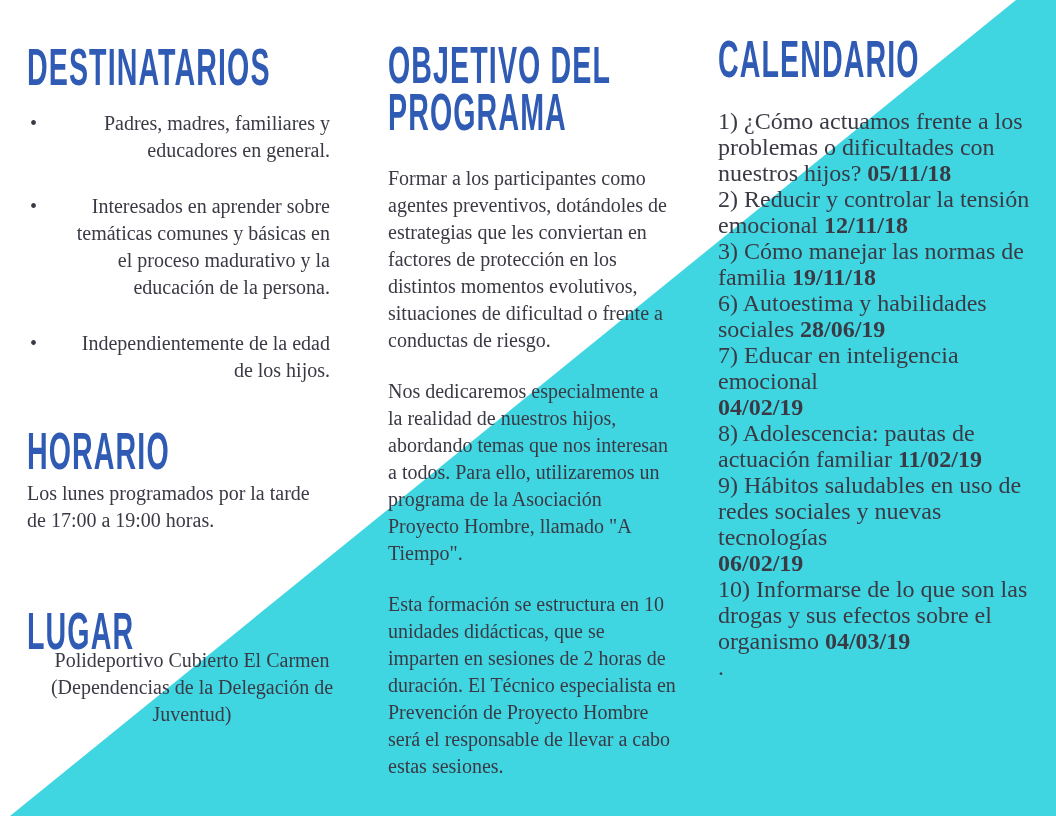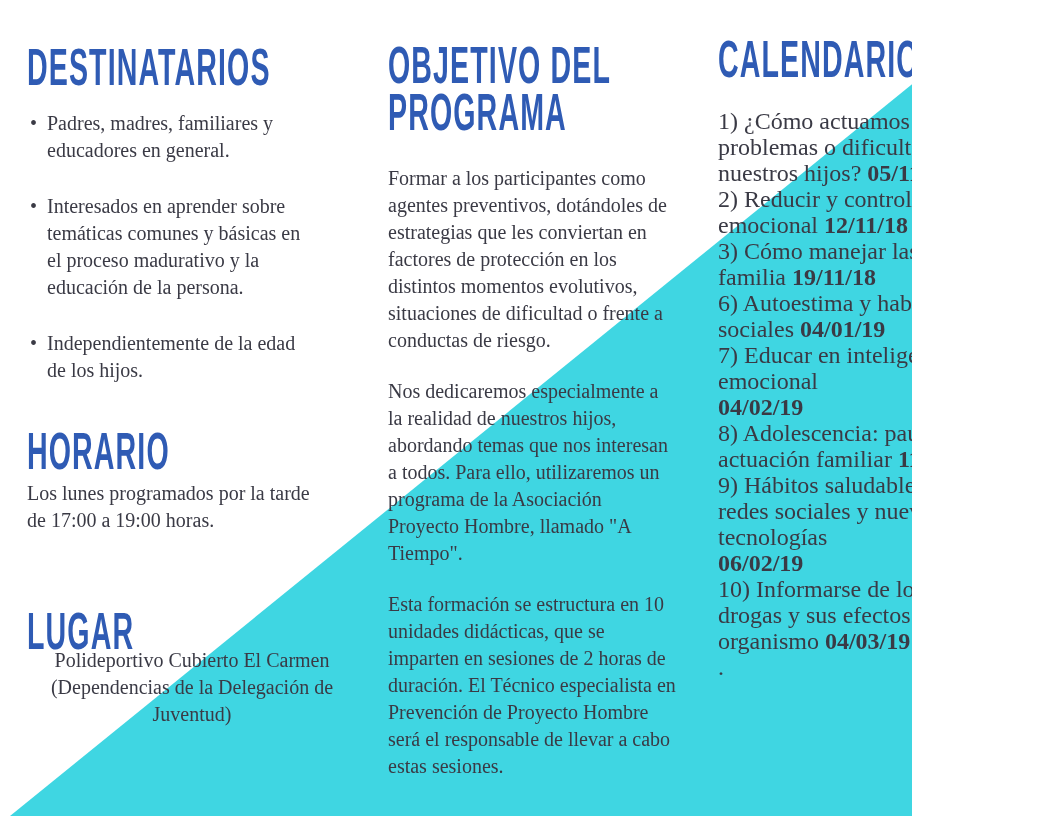--- a/index.html
+++ b/index.html
@@ -1,18 +1,18 @@
 <!DOCTYPE html>
 <html><head>
 <meta charset="utf-8">
 <style>
   html, body { margin: 0; padding: 0; background: #ffffff; }
   .page {
     position: relative;
-    width: 912px;
+    width: 1056px;
     height: 816px;
     background: #ffffff;
     overflow: hidden;
     font-family: "Liberation Serif", serif;
     color: #3A3A45;
   }
   .diag {
     position: absolute;
     left: 0; top: 0;
     width: 1056px; height: 816px;
@@ -26,21 +26,21 @@
     color: #2F5BB4;
     font-size: 52px;
     line-height: 47px;
     letter-spacing: 2px;
     transform: scaleX(0.55);
     transform-origin: 0 0;
     white-space: nowrap;
   }
   .body20 { font-size: 20px; line-height: 27px; }
   .body19 { font-size: 24px; line-height: 26px; }
-  ul.bullets { list-style: none; margin: 0; padding: 0; }
+  ul.bullets { list-style: none; margin: 0; padding: 0; text-align: right; }
   ul.bullets li { position: relative; padding-left: 17px; margin-bottom: 29px; }
   ul.bullets li::before { content: "\2022"; position: absolute; left: 0; top: 0; }
   .paras p { margin: 0 0 24px 0; }
   .cal-item b, .paras b { font-weight: 700; text-align: center; }
 </style>
 </head>
 <body>
 
 <div class="page">
   <div class="diag"></div>
@@ -63,20 +63,20 @@
       <p>Formar a los participantes como<br>agentes preventivos, dotándoles de<br>estrategias que les conviertan en<br>factores de protección en los<br>distintos momentos evolutivos,<br>situaciones de dificultad o frente a<br>conductas de riesgo.</p>
       <p>Nos dedicaremos especialmente a<br>la realidad de nuestros hijos,<br>abordando temas que nos interesan<br>a todos. Para ello, utilizaremos un<br>programa de la Asociación<br>Proyecto Hombre, llamado "A<br>Tiempo".</p>
       <p>Esta formación se estructura en 10<br>unidades didácticas, que se<br>imparten en sesiones de 2 horas de<br>duración. El Técnico especialista en<br>Prevención de Proyecto Hombre<br>será el responsable de llevar a cabo<br>estas sesiones.</p>
     </div>
 
   <div class="block title" style="left:718px; top:36px;">CALENDARIO</div>
   <div class="block body19" style="left:718px; top:108px; width:312px;">
       <div class="cal-item">1) ¿Cómo actuamos frente a los<br>problemas o dificultades con<br>nuestros hijos? <b>05/11/18</b></div>
       <div class="cal-item">2) Reducir y controlar la tensión<br>emocional <b>12/11/18</b></div>
       <div class="cal-item">3) Cómo manejar las normas de<br>familia <b>19/11/18</b></div>
-      <div class="cal-item">6) Autoestima y habilidades<br>sociales <b>04/01/19</b></div>
+      <div class="cal-item">6) Autoestima y habilidades<br>sociales <b>28/06/19</b></div>
       <div class="cal-item">7) Educar en inteligencia emocional<br><b>04/02/19</b></div>
       <div class="cal-item">8) Adolescencia: pautas de<br>actuación familiar <b>11/02/19</b></div>
       <div class="cal-item">9) Hábitos saludables en uso de<br>redes sociales y nuevas tecnologías<br><b>06/02/19</b></div>
       <div class="cal-item">10) Informarse de lo que son las<br>drogas y sus efectos sobre el<br>organismo <b>04/03/19</b></div>
       <div class="cal-item">.</div>
     </div>
 </div>
 
 </body></html>

